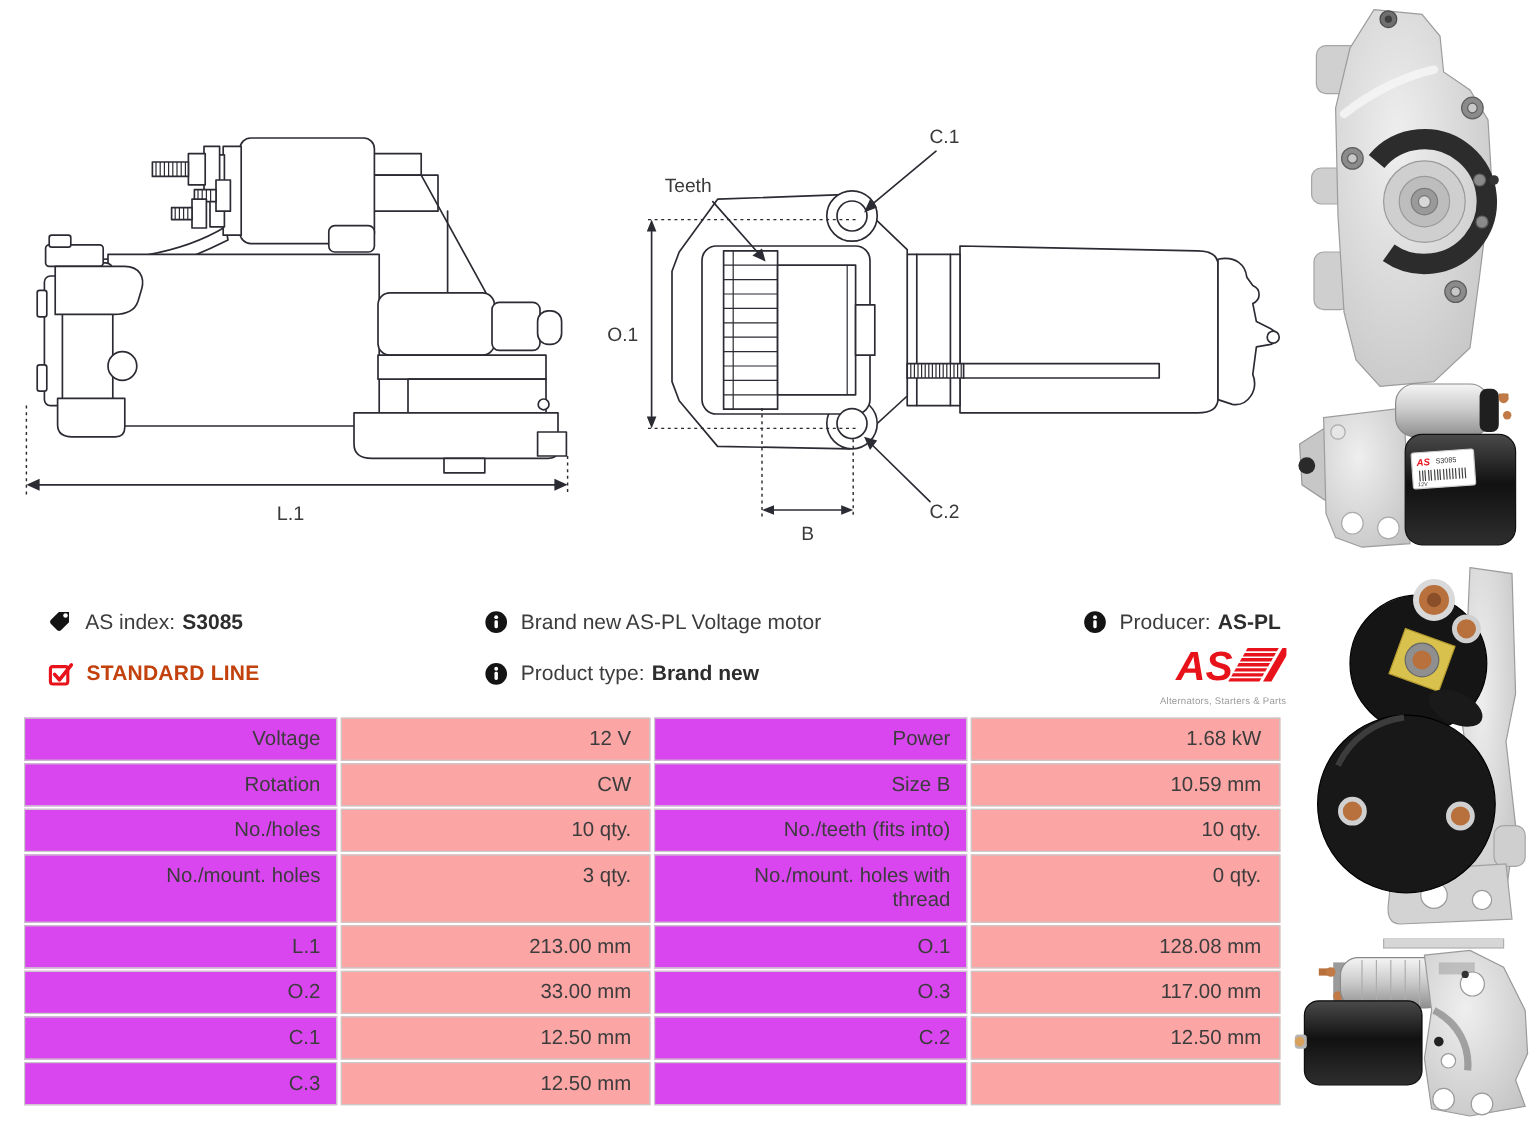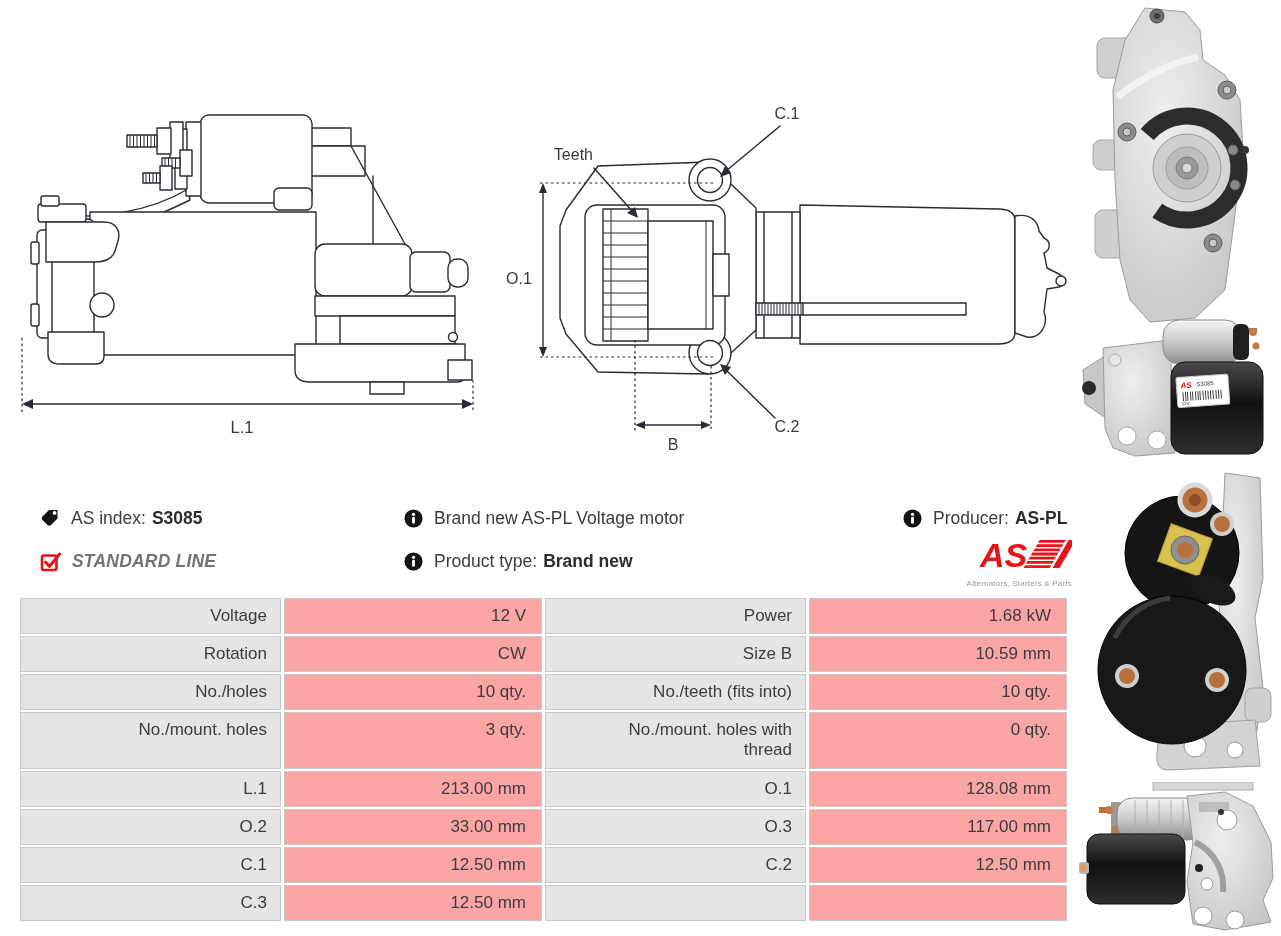--- a/index.html
+++ b/index.html
@@ -12,34 +12,34 @@
 
   
   .info-col{position:absolute;top:506px;}
   #info-col-1{left:40px;}
   #info-col-2{left:404px;}
   #info-col-3{left:903px;}
   .info-line{display:flex;align-items:center;height:24px;margin-bottom:19px;font-size:17.5px;white-space:nowrap;}
   .info-line .icon{margin-right:11px;display:inline-flex;flex:0 0 auto;}
   .info-line .lbl{margin-right:6px;}
   .info-line strong{color:#2d2d2d;}
-  .red-line{color:#737373;font-weight:bold;letter-spacing:.2px;font-style:italic;}
+  .red-line{color:#c2410c;font-weight:bold;letter-spacing:.2px;}
 
   
   #brand-logo{position:absolute;left:948px;top:536px;width:124px;text-align:right;}
   #brand-logo .tagline{font-size:8px;color:#9a9a9a;margin-top:1px;letter-spacing:.2px;white-space:nowrap;}
 
   
   #spec-table{position:absolute;left:20px;top:598px;width:1047px;}
   .spec-row{display:flex;gap:3px;margin-bottom:2px;}
   .cell{
     box-sizing:border-box;border:1px solid #c9c9c9;min-height:36px;
     font-size:17px;text-align:right;padding:7px 13px 5px 8px;
   }
-  .cell.label{background:#e5e5e5;flex:0 0 261px;padding-left:56px;}
+  .cell.label{background:#d946ef;flex:0 0 261px;padding-left:56px;}
   .cell.value{background:#fca5a5;flex:0 0 258px;padding-right:15px;}
   .spec-row.tall .cell{min-height:57px;}
 
   
   .diag text{fill:#3a3a3a;font-family:"Liberation Sans",sans-serif;}
   .ln{stroke:#2b2b33;stroke-width:1.4;fill:#ffffff;stroke-linejoin:round;stroke-linecap:round;}
   .ln-n{stroke:#2b2b33;stroke-width:1.4;fill:none;stroke-linejoin:round;stroke-linecap:round;}
   .ln-t{stroke:#2b2b33;stroke-width:1;fill:none;}
   .dash{stroke:#2b2b33;stroke-width:1.2;fill:none;stroke-dasharray:2.5,3;}
   .arrfill{fill:#2b2b33;stroke:none;}

